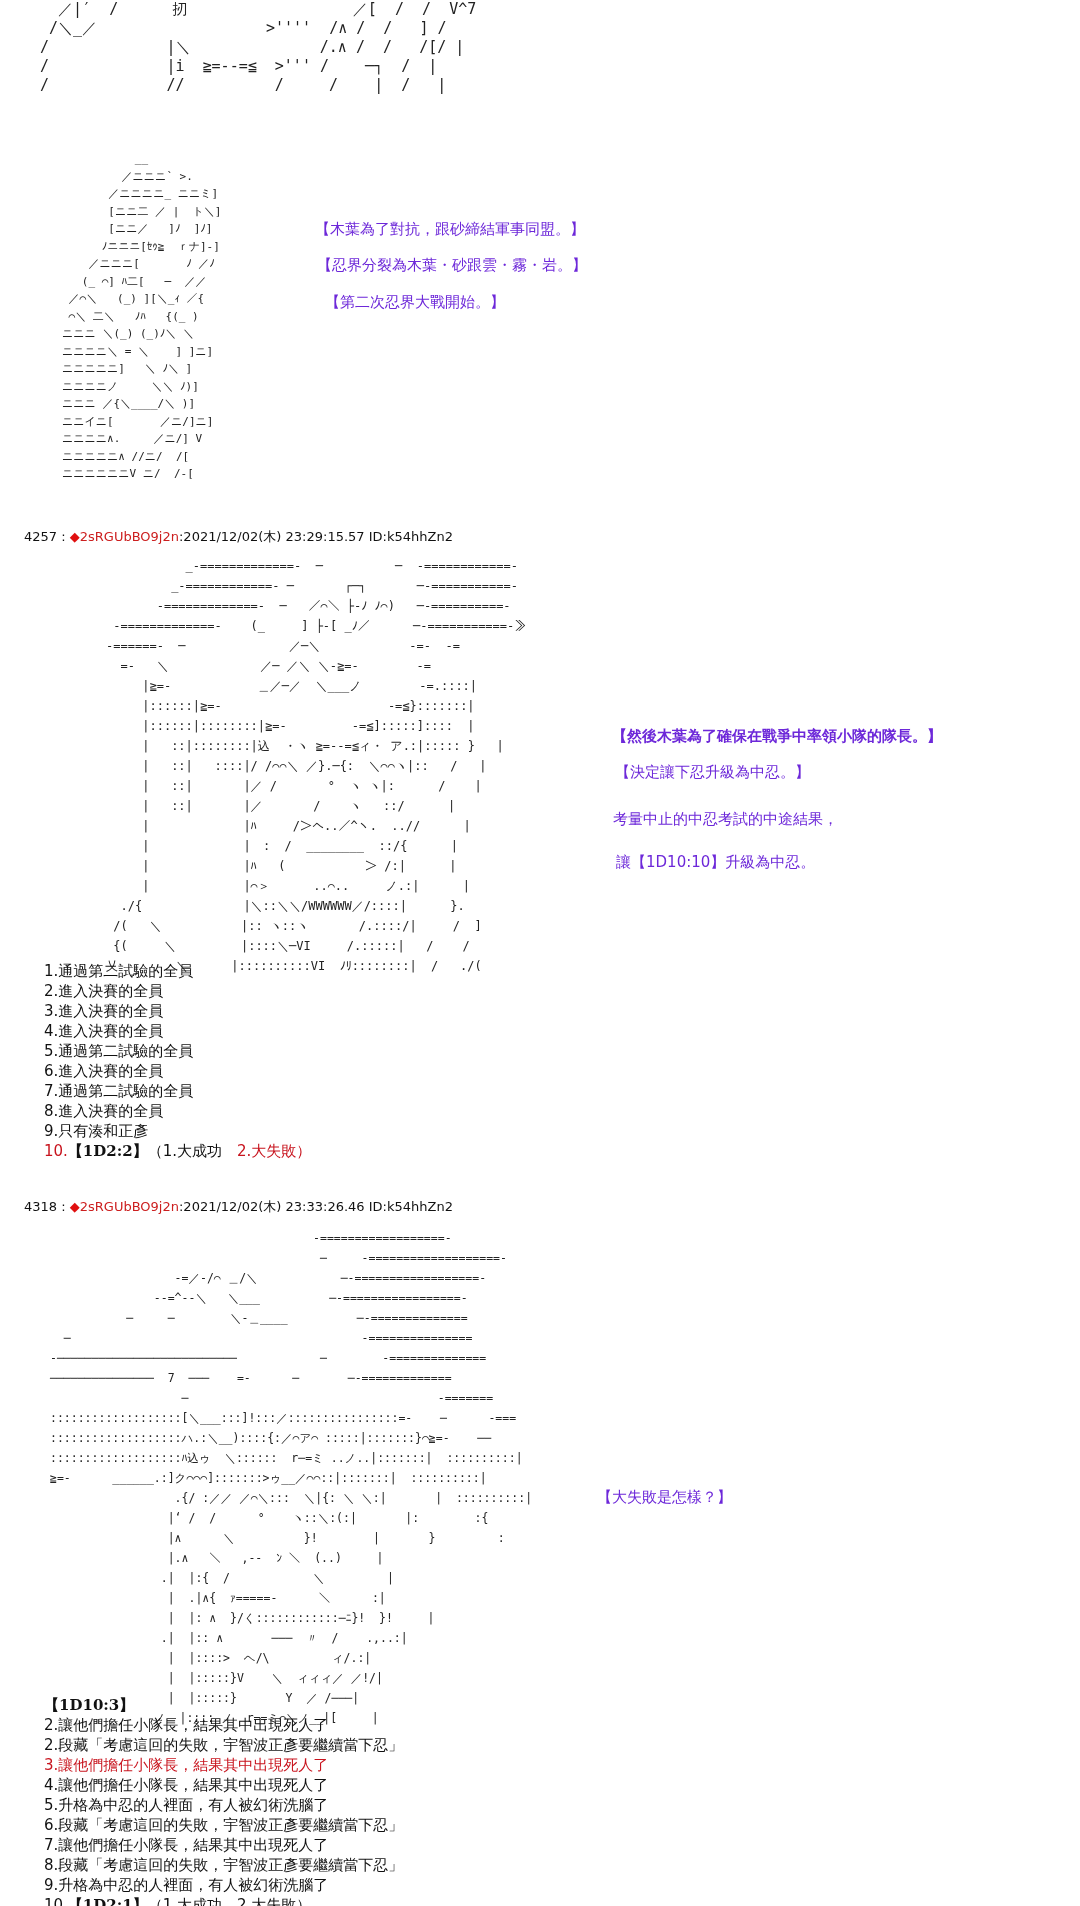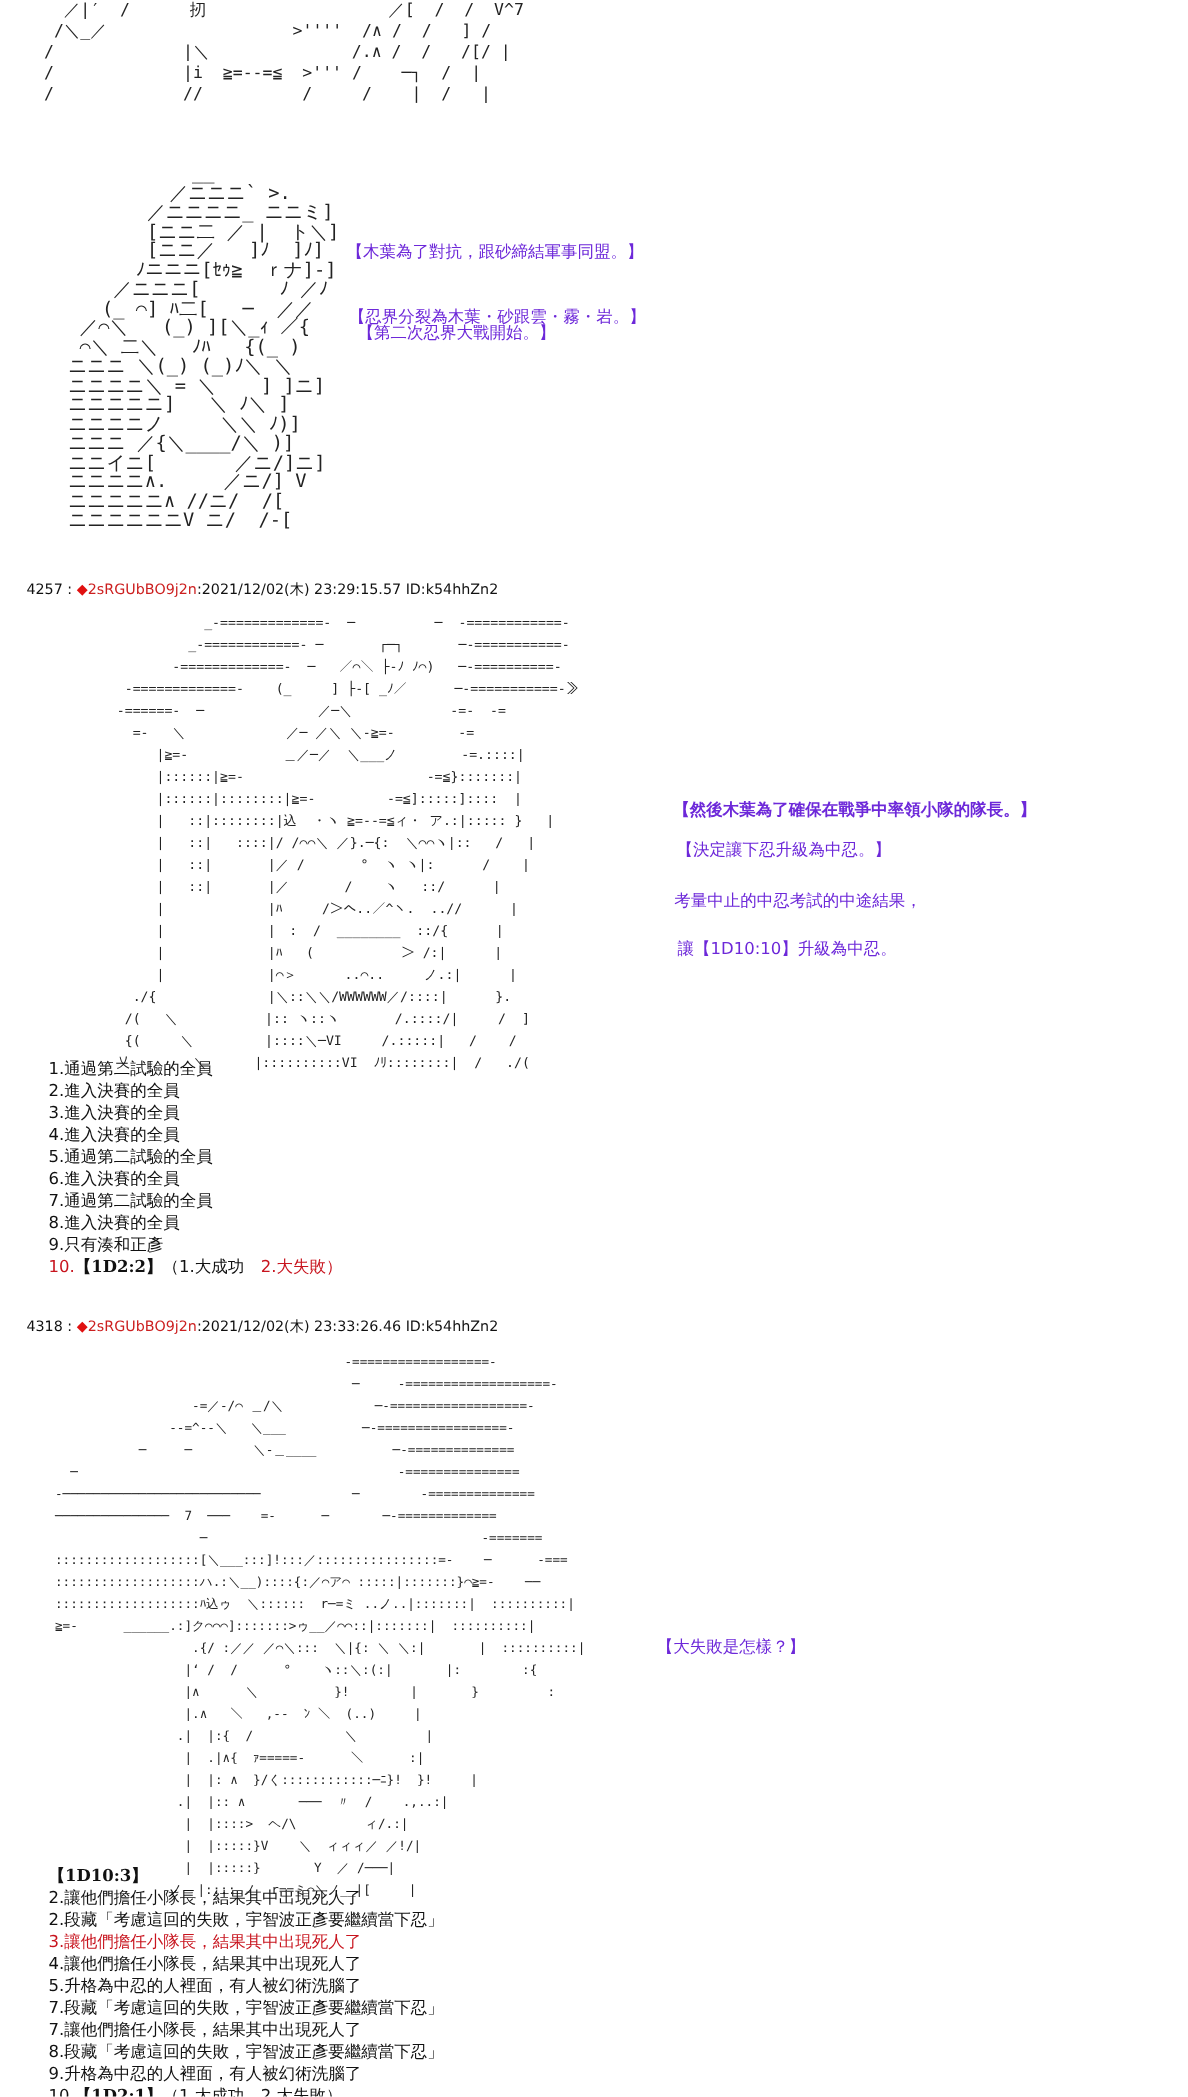--- a/index.html
+++ b/index.html
@@ -22,42 +22,42 @@
 </style>
 </head>
 <body>
 
 <pre class="aa" style="left:40px;top:0px;font-size:15px;line-height:19px;">  ／|′  /      扨              　　 ／[  /  /  V^7
  /＼_／       ゝ          &gt;''''  /∧ /  /   ] /
 /             |＼        　　   /.∧ /  /   /[/ |
 /             |i  ≧=--=≦  &gt;''' /    ─┐  /  |
 /             //          /     /    |  /   |</pre>
 
-<pre class="aa" style="left:62px;top:150px;font-size:17px;line-height:17.5px;">           __
+<pre class="aa" style="left:62px;top:150px;font-size:11px;line-height:17.5px;">           __
          ／ニニニ` &gt;.
        ／ニニニニ_ ニニミ]
        [ニニ二 ／ |  ト＼]
        [ニニ／   ]ﾉ  ]ﾉ]
       ﾉニニニ[ｾｩ≧  ｒナ]-]
     ／ニニニ[       ﾉ ／ﾉ
    (_ ⌒] ﾊ二[   ─  ／／
  ／⌒＼   (_) ][＼_ｨ ／{
  ⌒＼ 二＼   ﾉﾊ   {(_ )
 ニニニ ＼(_) (_)ﾉ＼ ＼
 ニニニニ＼ = ＼    ] ]ニ]
 ニニニニニ]   ＼ ﾉ＼ ]
 ニニニニノ     ＼＼ ﾉ)]
 ニニニ ／{＼____/＼ )]
 ニニイニ[       ／ニ/]ニ]
 ニニニニ∧.     ／ニ/] V
 ニニニニニ∧ //ニ/  /[
 ニニニニニニV ニ/  /-[</pre>
 
 <div class="cap" style="left:315px;top:222px;">【木葉為了對抗，跟砂締結軍事同盟。】</div>
-<div class="cap" style="left:317px;top:258px;margin-top:23px;">【忍界分裂為木葉・砂跟雲・霧・岩。】</div>
+<div class="cap" style="left:317px;top:258px;">【忍界分裂為木葉・砂跟雲・霧・岩。】</div>
 <div class="cap" style="left:325px;top:295px;">【第二次忍界大戰開始。】</div>
 
 <div class="hdr" style="top:530px;">
   <span>4257</span><span> : </span><span class="dia">◆</span><span class="trip">2sRGUbBO9j2n</span><span>:2021/12/02(木) 23:29:15.57 ID:k54hhZn2</span>
 </div>
 
 <pre class="aa" style="left:70px;top:556px;font-size:12px;line-height:20px;">                _-=============-  ─          ─  -============-
               _-============- ─       ┌─┐       ─-===========-
             -=============-  ─   ／⌒＼ ├-ﾉ ﾉ⌒)   ─-==========-
       -=============-    (_     ] ├-[ _ﾉ／      ─-===========-≫
@@ -133,20 +133,20 @@
 
 <div class="cap" style="left:597px;top:1490px;">【大失敗是怎樣？】</div>
 
 <div class="list" style="top:1683px;margin-top:12px;">
   <div class="row"><span class="bold">【1D10:3】</span></div>
   <div class="row">2.讓他們擔任小隊長，結果其中出現死人了</div>
   <div class="row">2.段藏「考慮這回的失敗，宇智波正彥要繼續當下忍」</div>
   <div class="row red">3.讓他們擔任小隊長，結果其中出現死人了</div>
   <div class="row">4.讓他們擔任小隊長，結果其中出現死人了</div>
   <div class="row">5.升格為中忍的人裡面，有人被幻術洗腦了</div>
-  <div class="row">7.段藏「考慮這回的失敗，宇智波正彥要繼續當下忍」</div>
+  <div class="row">6.段藏「考慮這回的失敗，宇智波正彥要繼續當下忍」</div>
   <div class="row">7.讓他們擔任小隊長，結果其中出現死人了</div>
   <div class="row">8.段藏「考慮這回的失敗，宇智波正彥要繼續當下忍」</div>
   <div class="row">9.升格為中忍的人裡面，有人被幻術洗腦了</div>
   <div class="row">
     <span>10.</span><span class="bold">【1D2:1】</span><span>（1.大成功　</span><span>2.大失敗）</span>
   </div>
 </div>
 
 </body></html>

